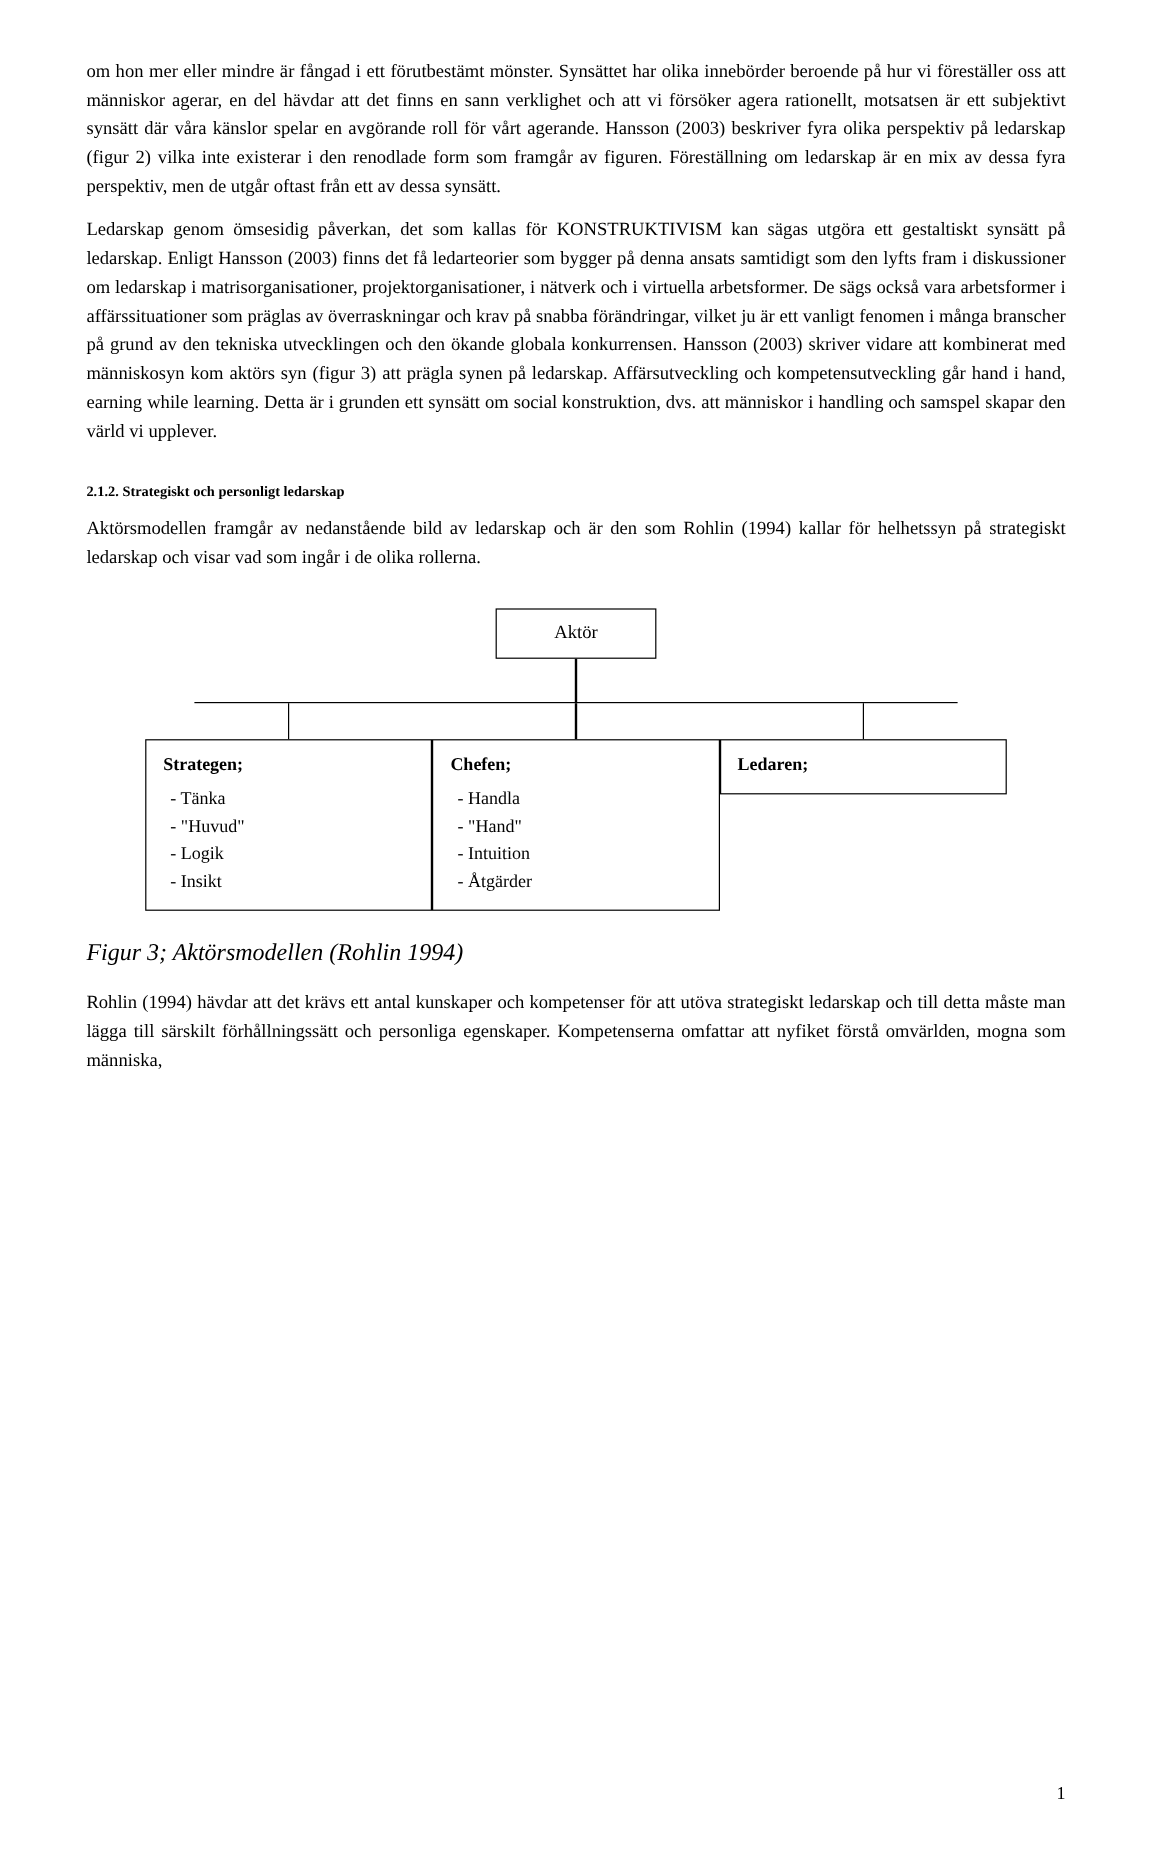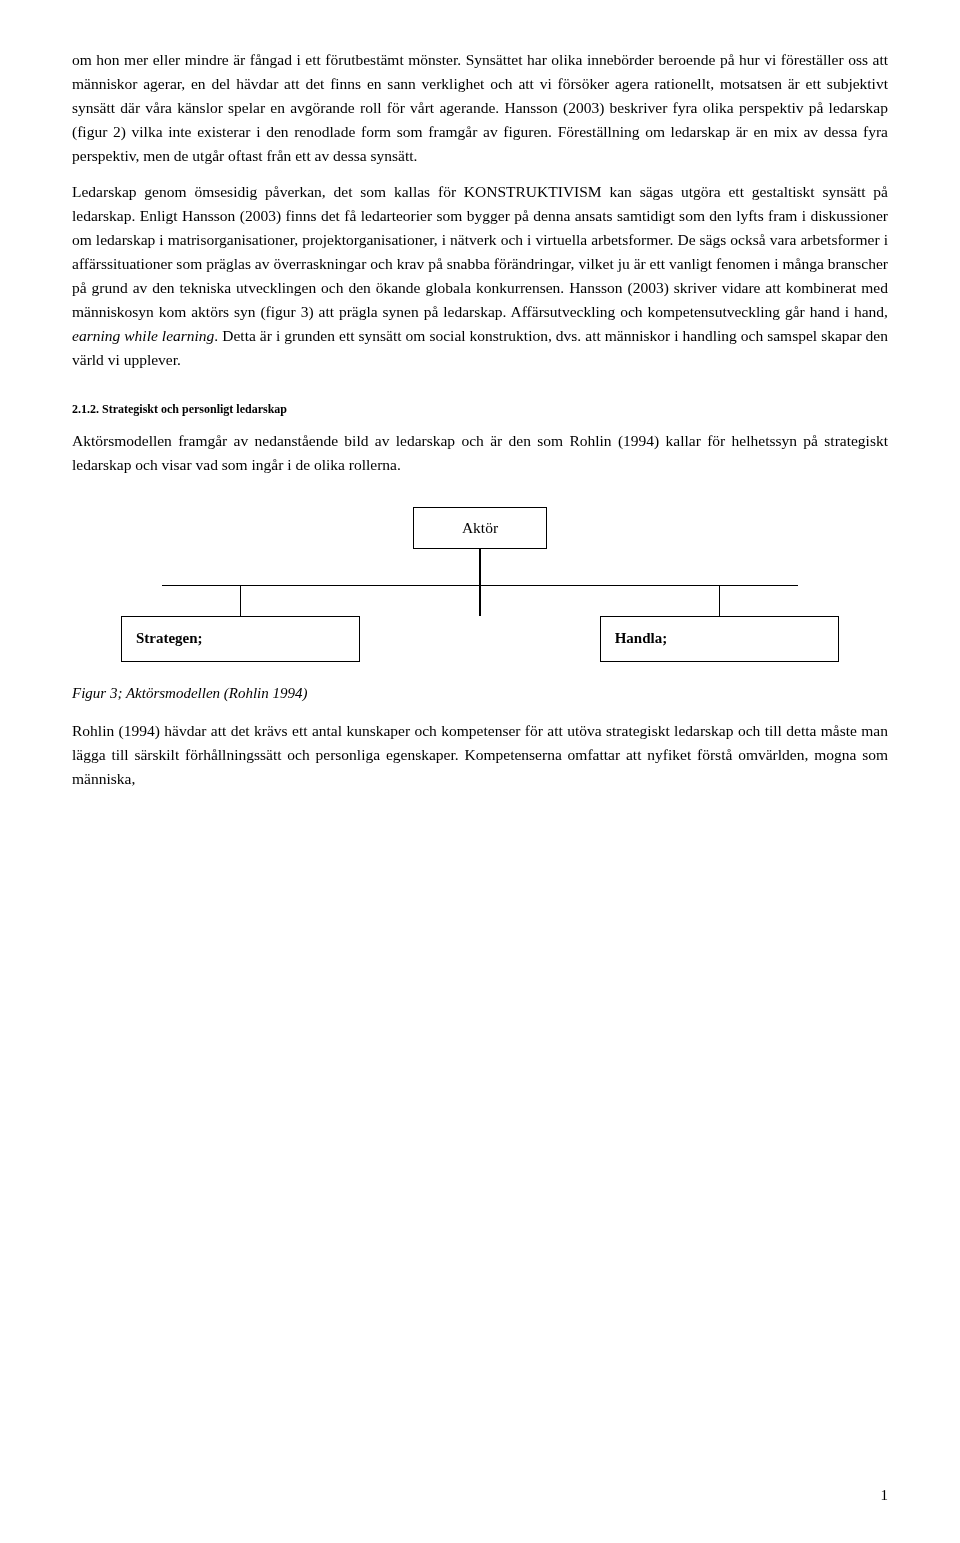--- a/index.html
+++ b/index.html
@@ -17,21 +17,20 @@
       max-width: 960px;
       margin: 0 auto;
     }
     .section-heading {
       font-weight: bold;
       font-size: 12px;
       margin-top: 28px;
       margin-bottom: 10px;
     }
     .italic {
-      font-style: italic;
     }
     .diagram-container {
       display: flex;
       flex-direction: column;
       align-items: center;
       margin: 30px auto 20px auto;
       width: 100%;
     }
     .actor-box {
       border: 1.5px solid #000;
@@ -81,21 +80,21 @@
     }
     .role-box ul li::before {
       content: "- ";
     }
     .role-title {
       font-weight: bold;
       font-size: 15px;
     }
     .figure-caption {
       font-style: italic;
-      font-size: 15px;
+      font-size: 20px;
       margin-top: 16px;
       margin-bottom: 14px;
     }
     .page-number {
       text-align: right;
       font-size: 15px;
       position: fixed;
       bottom: 36px;
       right: 72px;
     }
@@ -129,31 +128,46 @@
   <div class="vertical-line"></div>
 
   <div style="width:78%; height:1.5px; background:#000;"></div>
 
   <div class="three-columns">
 
     <div class="col-connector">
       <div class="col-vert-line"></div>
       <div class="role-box">
         <div class="role-title">Strategen;</div>
+        <ul>
+          <li>Tänka</li>
+          <li>"Huvud"</li>
+          <li>Logik</li>
+          <li>Insikt</li>
+        </ul>
       </div>
     </div>
 
     <div class="col-connector">
       <div class="col-vert-line"></div>
+      <div class="role-box">
+        <div class="role-title">Chefen;</div>
+        <ul>
+          <li>Handla</li>
+          <li>"Hand"</li>
+          <li>Intuition</li>
+          <li>Åtgärder</li>
+        </ul>
+      </div>
     </div>
 
     <div class="col-connector">
       <div class="col-vert-line"></div>
       <div class="role-box">
-        <div class="role-title">Handla;</div>
+        <div class="role-title">Ledaren;</div>
       </div>
     </div>
   </div>
 </div>
 
 <p class="figure-caption">Figur 3; Aktörsmodellen (Rohlin 1994)</p>
 
 <p>Rohlin (1994) hävdar att det krävs ett antal kunskaper och kompetenser för att utöva strategiskt ledarskap och till detta måste man lägga till särskilt förhållningssätt och personliga egenskaper. Kompetenserna omfattar att nyfiket förstå omvärlden, mogna som människa,</p>
 
 <div class="page-number">1</div>

